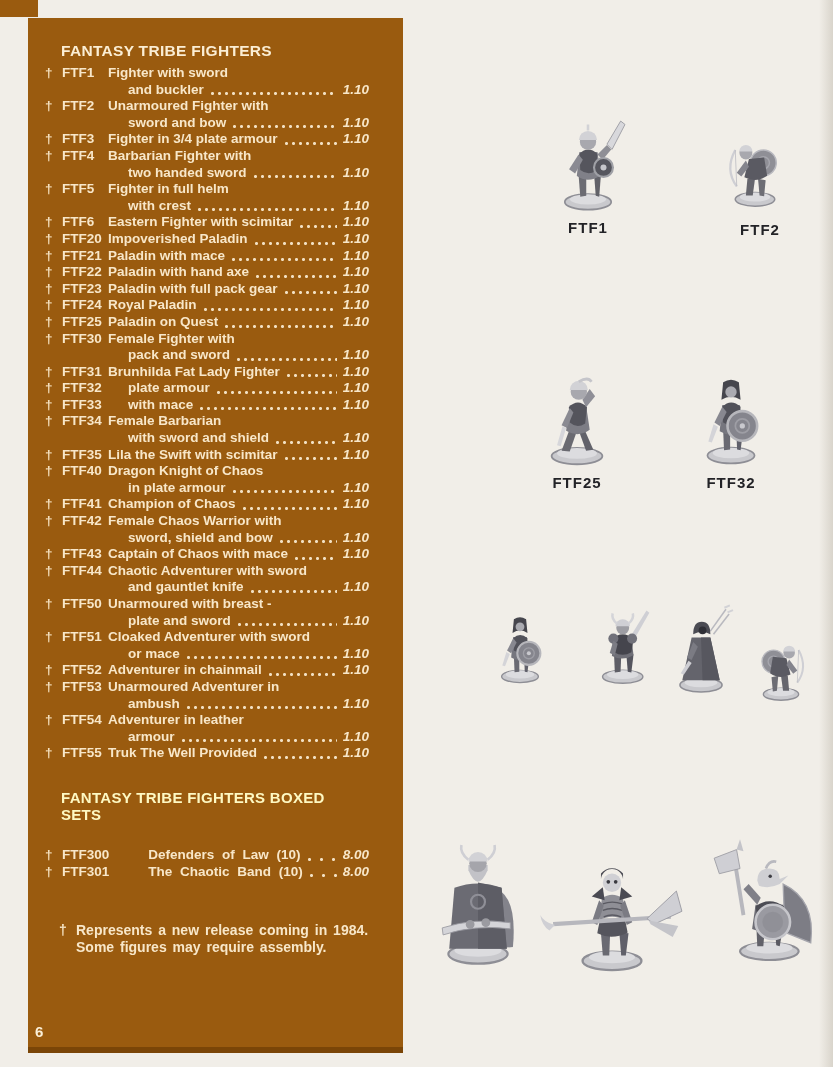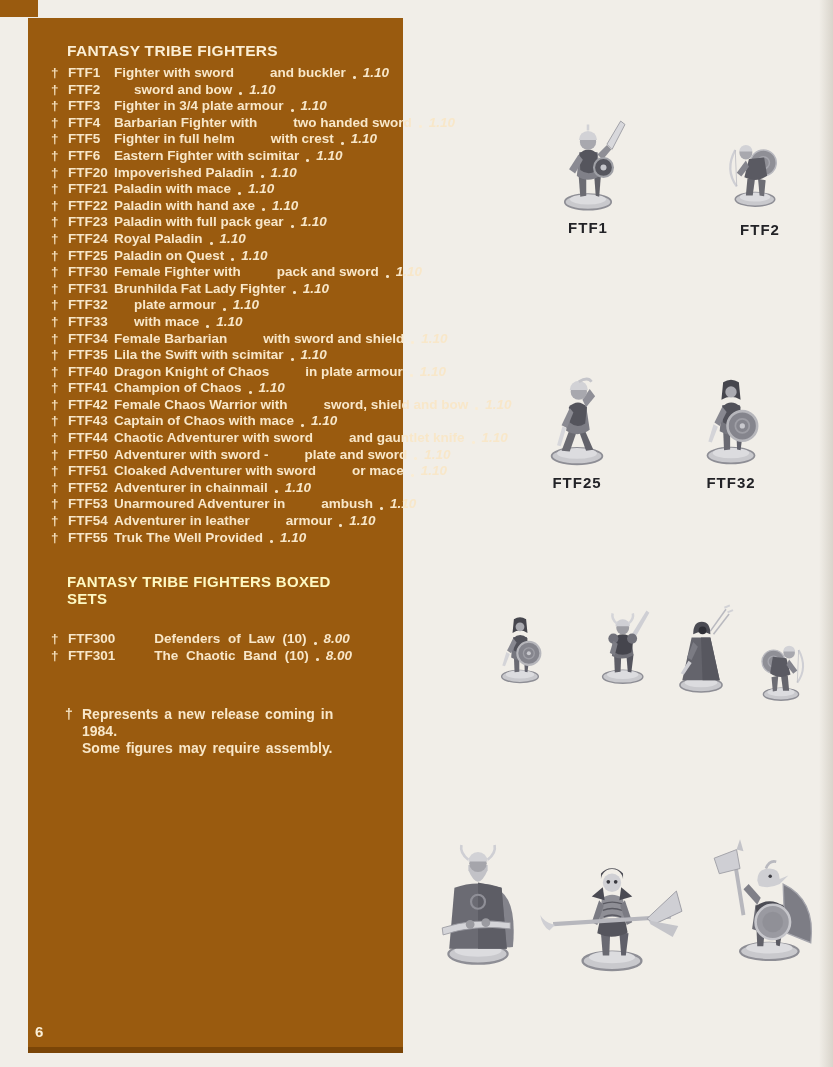--- a/index.html
+++ b/index.html
@@ -11,29 +11,29 @@
   .corner-mark { position:absolute; left:0; top:0; width:38px; height:17px; background:#9a5b0f; }
   .edge-shadow { position:absolute; right:0; top:0; width:14px; height:1067px;
     background:linear-gradient(to right, rgba(130,120,100,0), rgba(130,120,100,.22)); }
 
   
   .panel {
     position:absolute; left:28px; top:18px; width:375px; height:1035px;
     background:#9a5b0f; border-bottom:6px solid #7a4507; box-sizing:border-box;
     color:#f8e7c9;
   }
-  .panel-inner { padding:24px 34px 0 23px; }
+  .panel-inner { padding:24px 34px 0 17px; }
   .list-title {
     font-weight:bold; font-size:15.5px; line-height:18px; letter-spacing:.3px;
     margin:0 0 5px 16px; color:#fbeed4;
   }
   .row { display:flex; font-weight:bold; font-size:13.5px; line-height:16.6px; }
   .dag { flex:0 0 17px; text-align:left; color:#f6e2c0; }
   .code { flex:0 0 auto; min-width:44px; padding-right:2px; white-space:nowrap; }
-  .desc { flex:1; min-width:0; display:flex; flex-direction:row;gap:16px; }
+  .desc { flex:1; min-width:0; display:flex; flex-direction:column; }
   .line { display:flex; }
   .cont { padding-left:20px;justify-content:flex-end; }
   .txt { white-space:nowrap; }
   .leader { flex:1 1 10px; min-width:8px; margin:0 4px 0 5px; position:relative; }
   .leader::after {
     content:""; position:absolute; left:2px; right:2px; bottom:3px; height:3px;
     background-image:radial-gradient(circle at 1.5px 1.5px, rgba(250,236,211,.92) 1.25px, rgba(0,0,0,0) 1.7px);
     background-size:7px 3px; background-repeat:repeat-x;
   }
   .price { flex:0 0 auto; white-space:nowrap;font-style:italic; }
@@ -227,20 +227,23 @@
                 <span class="txt">and buckler</span>
                 <span class="leader"></span>
                 <span class="price">1.10</span>
               </span>
             </span>
           </div>
           <div class="row">
             <span class="dag">†</span>
             <span class="code">FTF2</span>
             <span class="desc">
+              <span class="line">
+                <span class="txt">Unarmoured Fighter with</span>
+              </span>
               <span class="line cont">
                 <span class="txt">sword and bow</span>
                 <span class="leader"></span>
                 <span class="price">1.10</span>
               </span>
             </span>
           </div>
           <div class="row">
             <span class="dag">†</span>
             <span class="code">FTF3</span>
@@ -491,21 +494,21 @@
                 <span class="leader"></span>
                 <span class="price">1.10</span>
               </span>
             </span>
           </div>
           <div class="row">
             <span class="dag">†</span>
             <span class="code">FTF50</span>
             <span class="desc">
               <span class="line">
-                <span class="txt">Adventurer with sword -</span>
+                <span class="txt">Unarmoured with breast -</span>
               </span>
               <span class="line cont">
                 <span class="txt">plate and sword</span>
                 <span class="leader"></span>
                 <span class="price">1.10</span>
               </span>
             </span>
           </div>
           <div class="row">
             <span class="dag">†</span>

